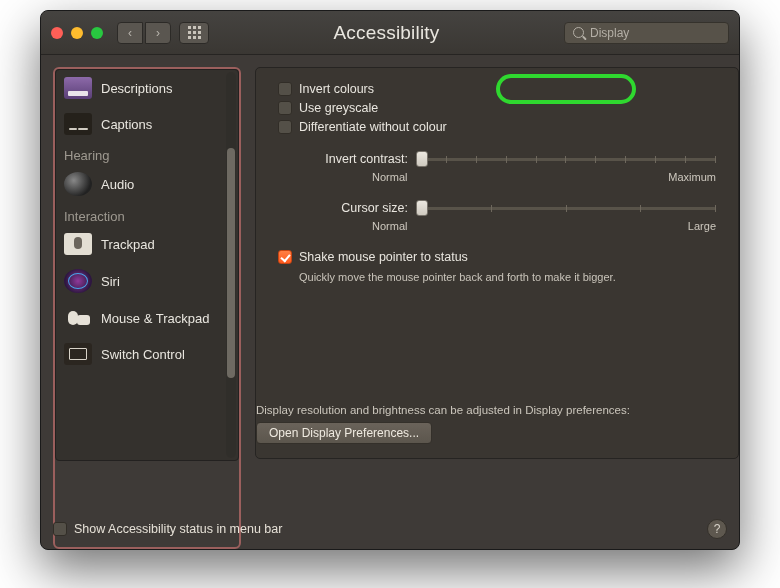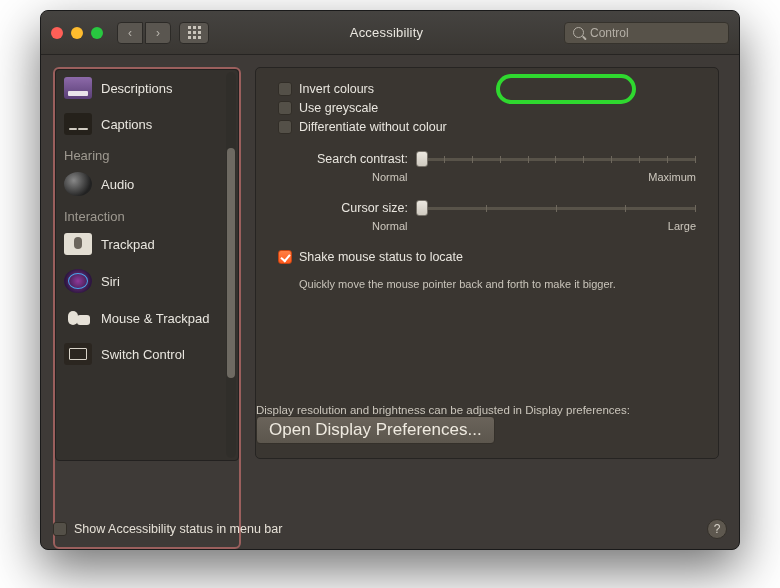--- a/index.html
+++ b/index.html
@@ -13,26 +13,26 @@
     .titlebar { height: 44px; background: linear-gradient(#454340,#3a3733); display: flex; align-items: center; padding: 0 10px; gap: 8px; border-bottom: 1px solid #262422; }
     .traffic { display: flex; gap: 8px; margin-right: 6px; }
     .dot { width: 12px; height: 12px; border-radius: 50%; }
     .red { background:#ff5f57; } .yellow { background:#febc2e; } .green { background:#28c840; }
     .navbtns { display:flex; gap:2px; }
     .navbtn { width:26px; height:22px; background:#5a5650; border:1px solid #2c2a27; border-radius:4px; display:flex; align-items:center; justify-content:center; color:#b8b4ad; font-size:12px; }
     .navbtn.first{border-radius:4px 0 0 4px;} .navbtn.last{border-radius:0 4px 4px 0;}
     .gridbtn { width:30px; height:22px; background:#5a5650; border:1px solid #2c2a27; border-radius:4px; display:flex; align-items:center; justify-content:center; }
     .gridicon { display:grid; grid-template-columns:repeat(3,3px); grid-template-rows:repeat(3,3px); gap:2px; }
     .gridicon span{background:#c9c4bb;}
-    .title { flex:1; text-align:center; font-size:13px; color:#e9e6df; font-weight:500; letter-spacing:.2px; }
+    .title { flex:1; text-align:center; font-size:19px; color:#e9e6df; font-weight:500; letter-spacing:.2px; }
     .search { background:#575249; border:1px solid #35322c; border-radius:4px; height:22px; width:165px; display:flex; align-items:center; padding:0 8px; color:#b4afa6; font-size:12px; gap:6px; }
     .mag { width:11px; height:11px; border:1.5px solid #b4afa6; border-radius:50%; position:relative; }
     .mag::after { content:""; position:absolute; width:5px; height:1.5px; background:#b4afa6; transform:rotate(45deg); left:8px; top:9px; border-radius:2px;}
     
-    .body { display:flex; height:calc(100% - 44px); padding:12px 20px 0 12px; gap:14px; }
+    .body { display:flex; height:calc(100% - 44px); padding:12px 0 0 12px; gap:14px; }
     
     .sidebar-wrap { border:2px solid #9b5f5d; border-radius:6px; padding:0; width:188px; position:relative;}
     .sidebar { background:#34312d; width:100%; height:392px; border:1px solid #232120; border-radius:4px; overflow:hidden; position:relative;}
     .sb-scroll { position:absolute; right:2px; top:2px; bottom:2px; width:10px; background:rgba(0,0,0,.06); border-radius:5px;}
     .sb-thumb { position:absolute; left:1px; right:1px; top:76px; height:230px; background:#6e6a62; border-radius:5px;}
     .sb-list { padding-bottom:4px;}
     .sb-head { font-size:13px; color:#9e9990; padding:6px 8px 2px 8px; }
     .sb-item { display:flex; align-items:center; gap:9px; padding:7px 8px; font-size:13px; color:#e9e6df; }
     .sb-icon { width:28px; height:22px; border-radius:3px; display:flex; align-items:center; justify-content:center; position:relative; flex:0 0 28px;}
     .ico-desc { background:linear-gradient(#8d6aa9,#5a3f77); }
@@ -66,23 +66,23 @@
     .hl-reduce { width:140px; height:30px; left:240px; top:6px; }
     .slider-row { display:flex; align-items:center; gap:8px; margin-top:16px;}
     .slab { width:130px; text-align:right; font-size:12.5px;}
     .track { flex:1; position:relative; height:18px; }
     .bar { position:absolute; left:0; right:0; top:8px; height:3px; background:#585349; border-radius:2px;}
     .ticks{position:absolute;left:0;right:0;top:6px;height:7px;display:flex;justify-content:space-between;}
     .ticks span{width:1px;height:7px;background:#6e685d;}
     .knob { position:absolute; width:12px; height:16px; background:linear-gradient(#ebe7df,#cfcac0); border:1px solid #77726a; border-radius:3px; top:1px;}
     .sl-labels { display:flex; justify-content:space-between; font-size:11px; color:#cdc8be; margin:3px 0 0 94px;}
     .shake { margin-top:18px; }
-    .hint { font-size:11px; color:#c9c4ba; margin-left:21px; margin-top:14px;}
+    .hint { font-size:11px; color:#c9c4ba; margin-left:21px; margin-top:7px;}
     .foot { position:absolute; left:0; right:0; bottom:14px; font-size:11.5px; color:#cbc6bc;}
-    .pillbtn { display:inline-block; background:linear-gradient(#6a635a,#5c564d); border:1px solid #34302a; border-radius:4px; padding:3px 12px; font-size:17px; color:#efeae0;}
+    .pillbtn { display:inline-block; margin-top:6px; background:linear-gradient(#6a635a,#5c564d); border:1px solid #34302a; border-radius:4px; padding:3px 12px; font-size:12px; color:#efeae0;}
     
     .bottombar { position:absolute; left:12px; right:12px; bottom:10px; display:flex; align-items:center; justify-content:space-between; color:#e6e1d7; font-size:12.5px;}
     .helpbtn{ width:20px;height:20px;border-radius:50%;background:#5e584f;border:1px solid #34302a;color:#d7d2c8;display:flex;align-items:center;justify-content:center;font-size:12px;}
   </style>
 </head>
 <body>
 
 <div class="window">
 
   <div class="titlebar">
@@ -108,21 +108,21 @@
           <span></span>
           <span></span>
           <span></span>
           <span></span>
           <span></span>
       </div>
     </div>
     <div class="title">Accessibility</div>
     <div class="search">
       <div class="mag"></div>
-      <span>Control</span>
+      <span>Display</span>
     </div>
   </div>
 
   <div class="body">
 
     <div class="sidebar-wrap">
       <div class="sidebar">
         <div class="sb-list">
 
           <div class="sb-item">
@@ -181,21 +181,21 @@
               <span>Use greyscale</span>
             </label>
             <label class="check">
               <span class="box"></span>
               <span>Differentiate without colour</span>
             </label>
           </div>
         </div>
 
         <div class="slider-row">
-          <div class="slab">Search contrast:</div>
+          <div class="slab">Invert contrast:</div>
           <div class="track">
             <div class="bar"></div>
             <div class="ticks">
                 <span></span>
                 <span></span>
                 <span></span>
                 <span></span>
                 <span></span>
                 <span></span>
                 <span></span>
@@ -227,21 +227,21 @@
           </div>
         </div>
         <div class="sl-labels">
           <span>Normal</span>
           <span>Large</span>
         </div>
 
         <div class="shake">
           <label class="check">
             <span class="box checked"></span>
-            <span>Shake mouse status to locate</span>
+            <span>Shake mouse pointer to status</span>
           </label>
           <div class="hint">Quickly move the mouse pointer back and forth to make it bigger.</div>
         </div>
 
         <div class="foot">
           <div>Display resolution and brightness can be adjusted in Display preferences:</div>
           <div class="pillbtn">Open Display Preferences...</div>
         </div>
 
       </div>

